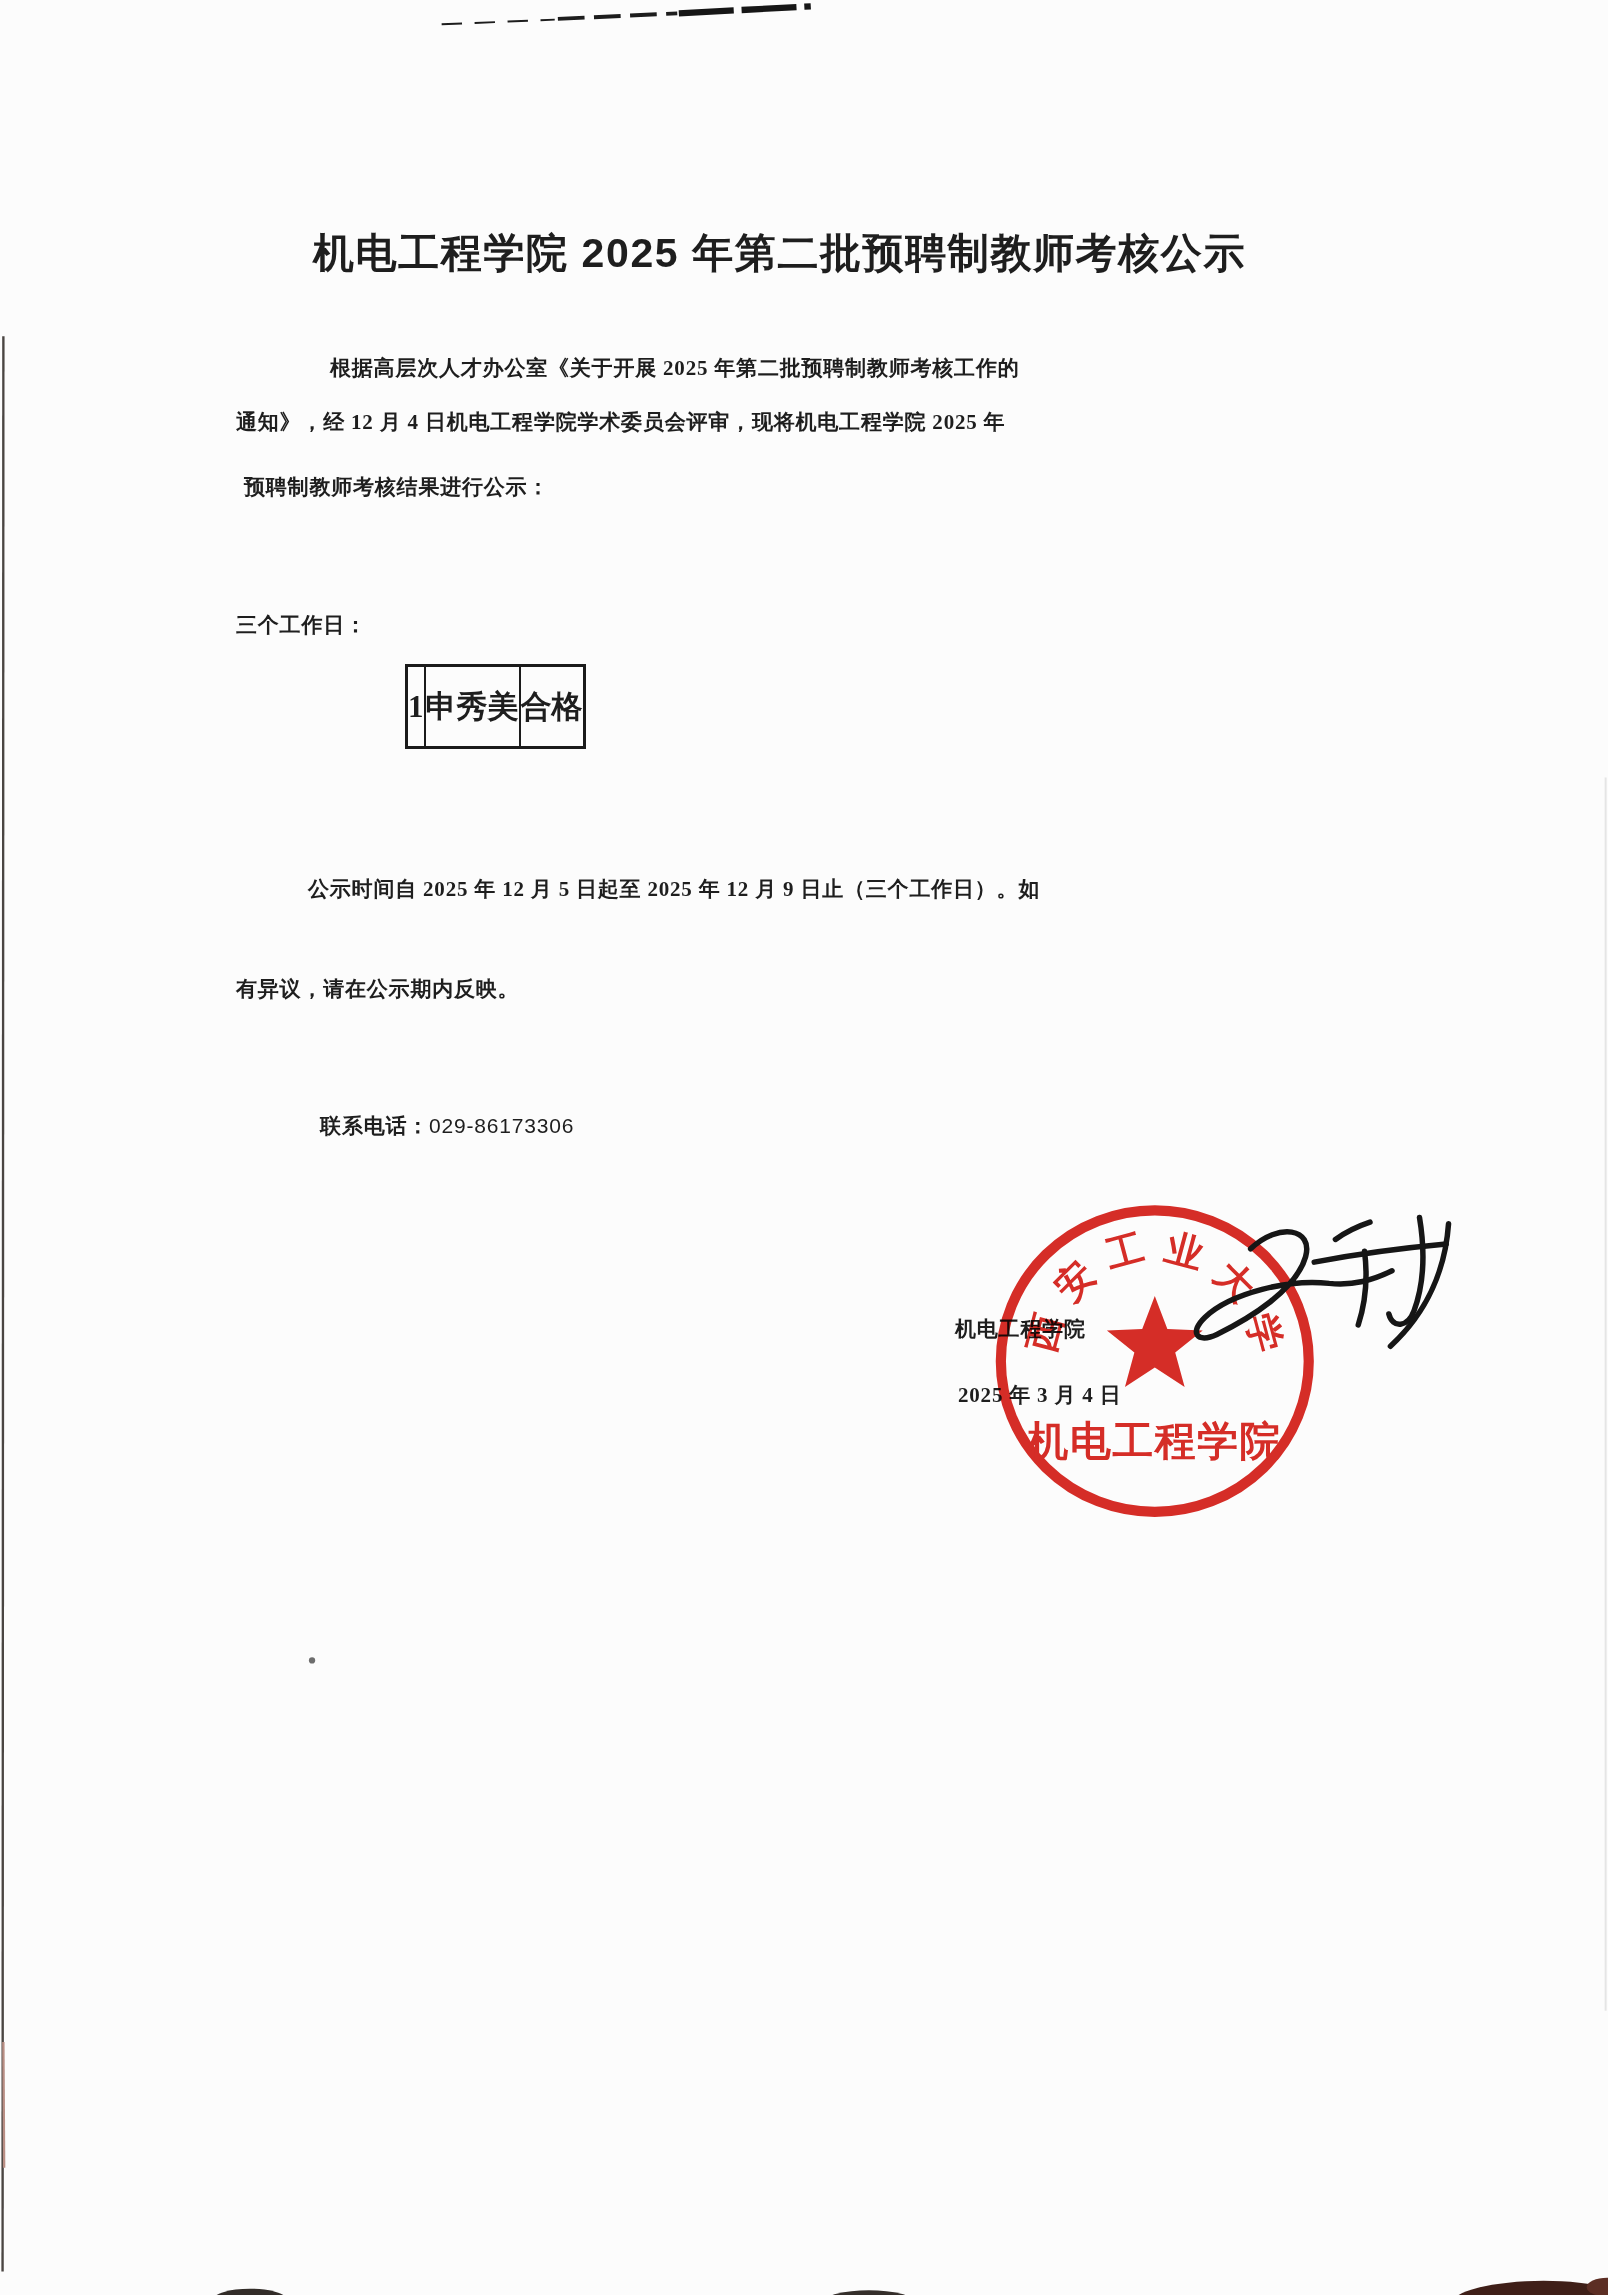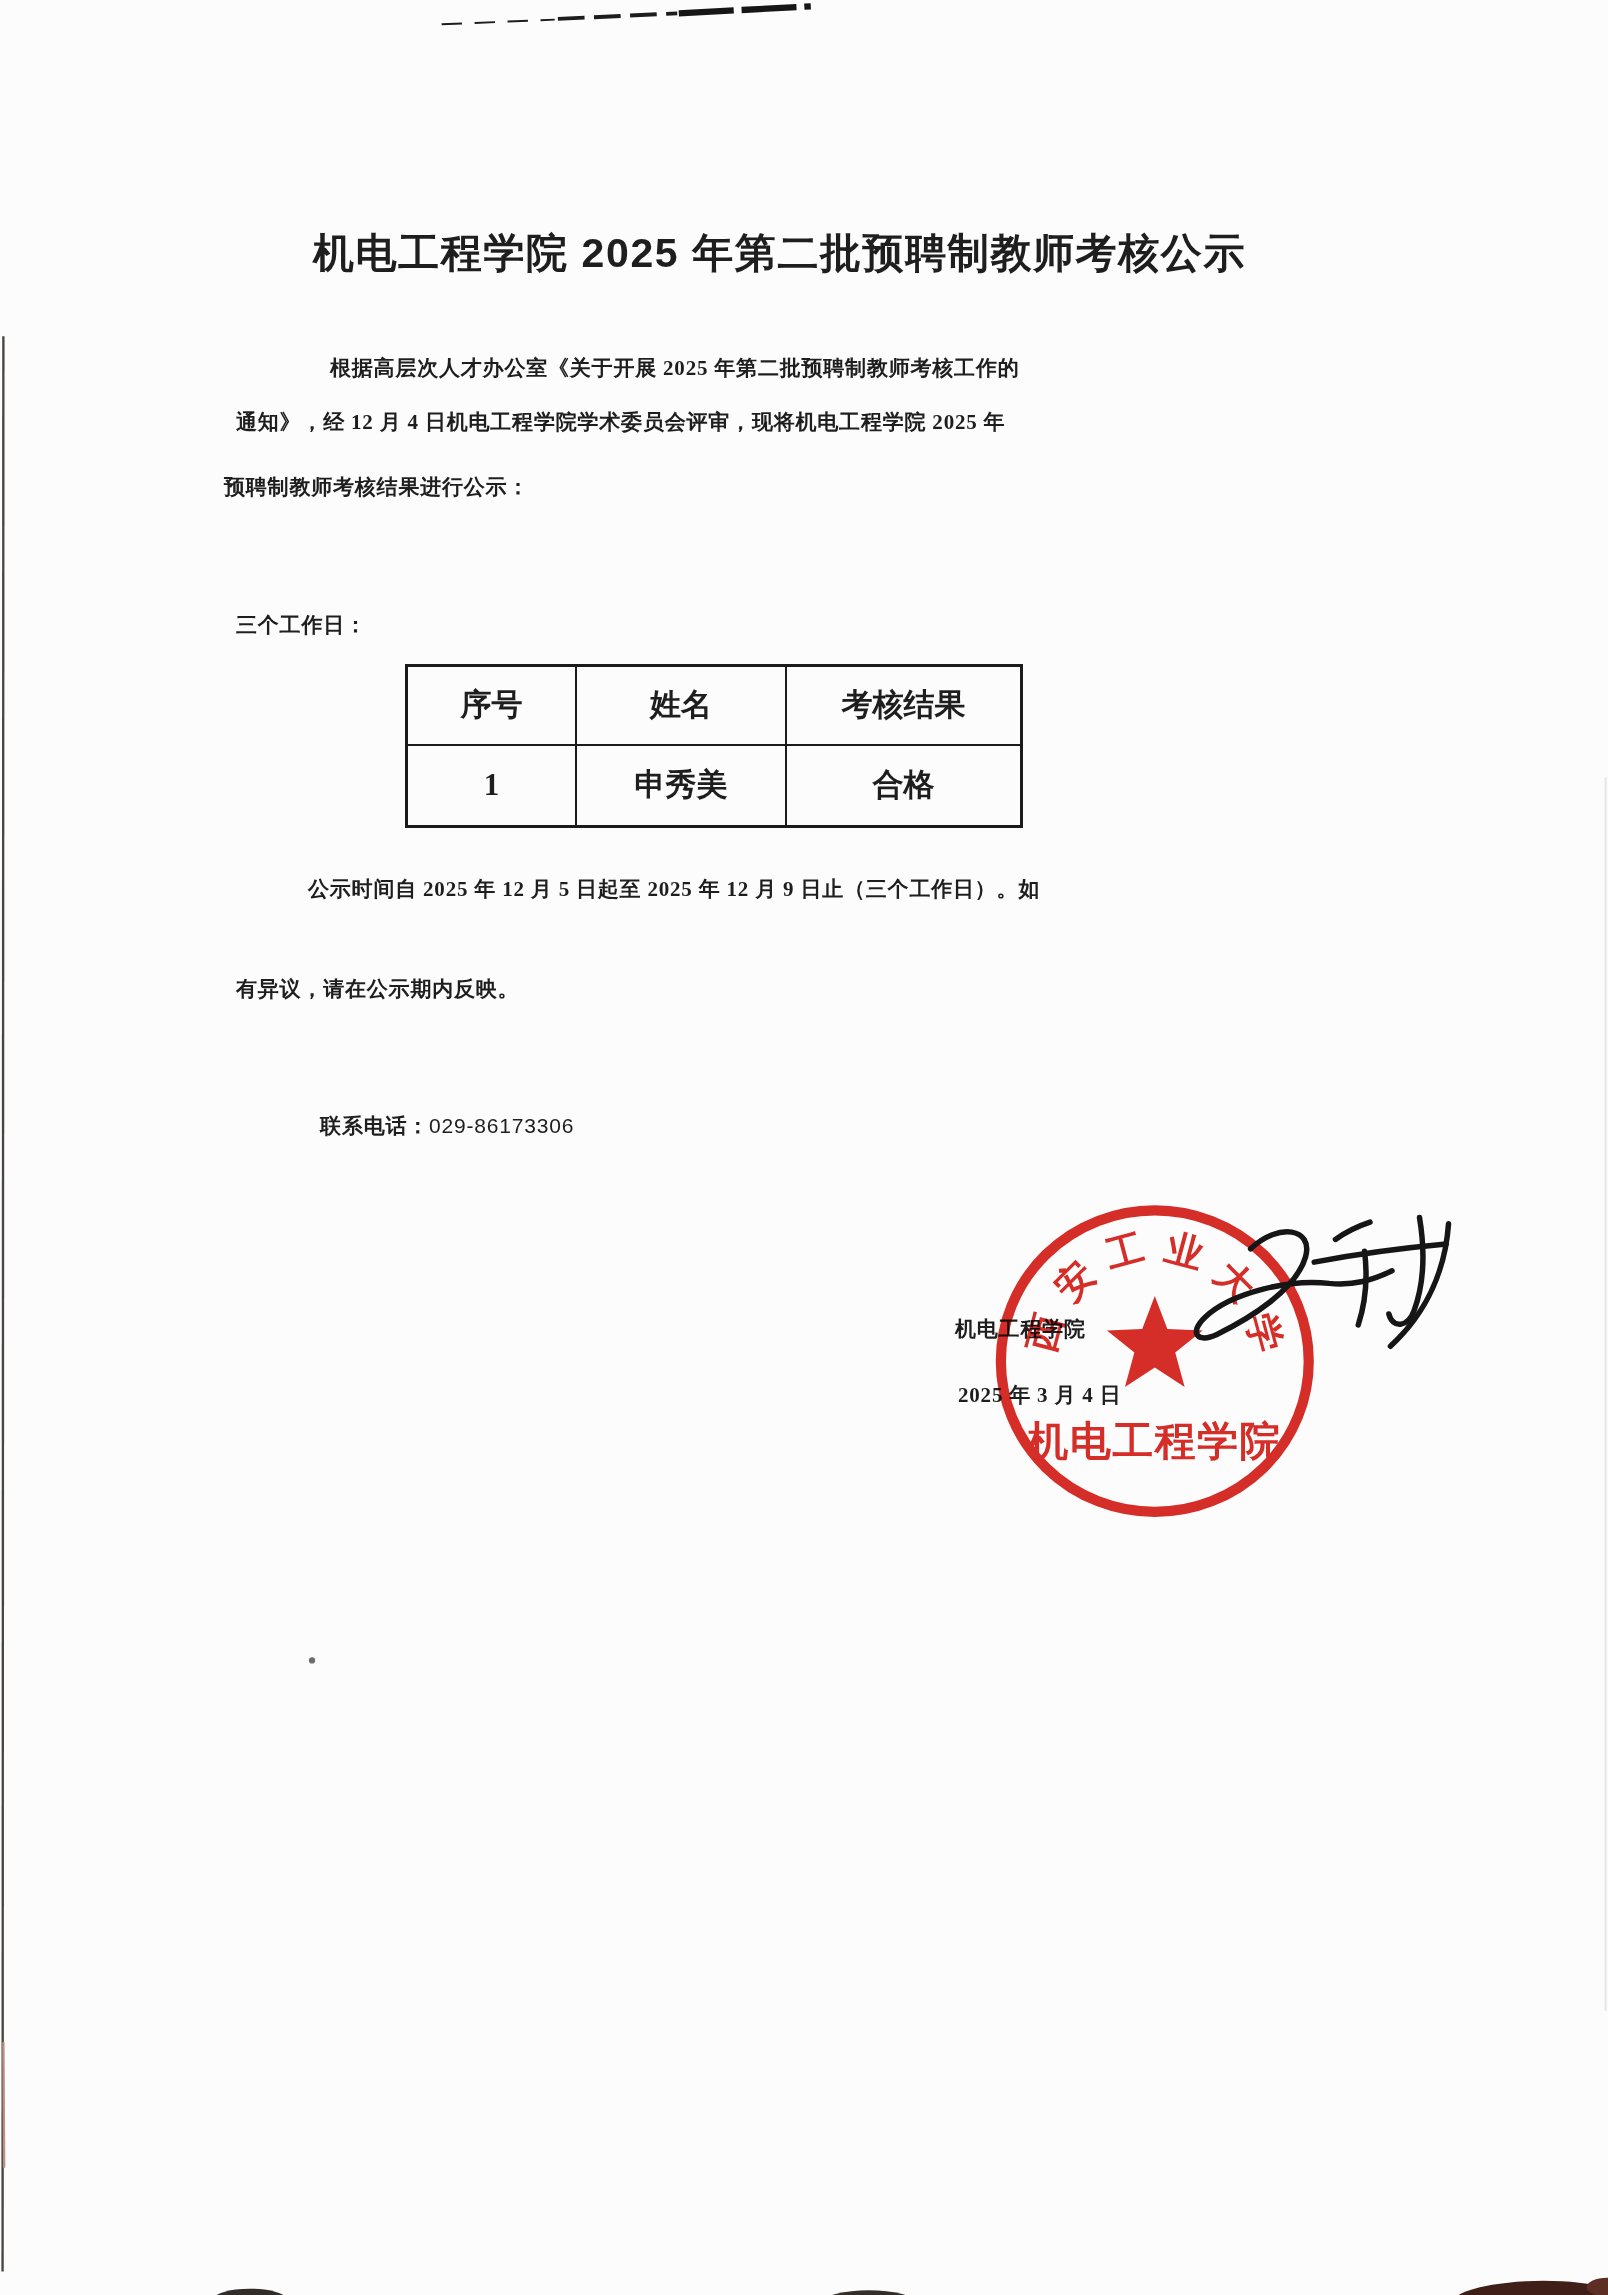--- a/index.html
+++ b/index.html
@@ -26,32 +26,27 @@
   svg.overlay{position:absolute;left:0;top:0;mix-blend-mode:multiply;pointer-events:none;}
   .sealtext{font-family:"Liberation Sans","DejaVu Sans",sans-serif;font-weight:700;}
 </style>
 </head>
 <body>
 
 <div class="abs title" style="top:226px;">机电工程学院 2025 年第二批预聘制教师考核公示</div>
 
 <div class="abs t40" style="left:330px;top:349px;">根据高层次人才办公室《关于开展 2025 年第二批预聘制教师考核工作的</div>
 <div class="abs t40" style="left:236px;top:403px;">通知》，经 12 月 4 日机电工程学院学术委员会评审，现将机电工程学院 2025 年</div>
-<div class="abs t40" style="left:224px;top:468px;">预聘制教师考核结果进行公示：</div>
+<div class="abs t40" style="left:244px;top:468px;">预聘制教师考核结果进行公示：</div>
 
 <div class="abs t40" style="left:236px;top:606px;">三个工作日：</div>
 
 <div class="abs" style="left:405px;top:664px;">
   <table class="assess">
     <tbody>
-        <tr class="r0">
-      <td class="c0">序号</td>
-      <td class="c1">姓名</td>
-      <td class="c2">考核结果</td>
-    </tr>
     <tr class="r1">
       <td>1</td>
       <td>申秀美</td>
       <td>合格</td>
     </tr>
   </tbody>
     </table>
 </div>
 
 <div class="abs t40" style="left:308px;top:870px;">公示时间自 2025 年 12 月 5 日起至 2025 年 12 月 9 日止（三个工作日）。如</div>

